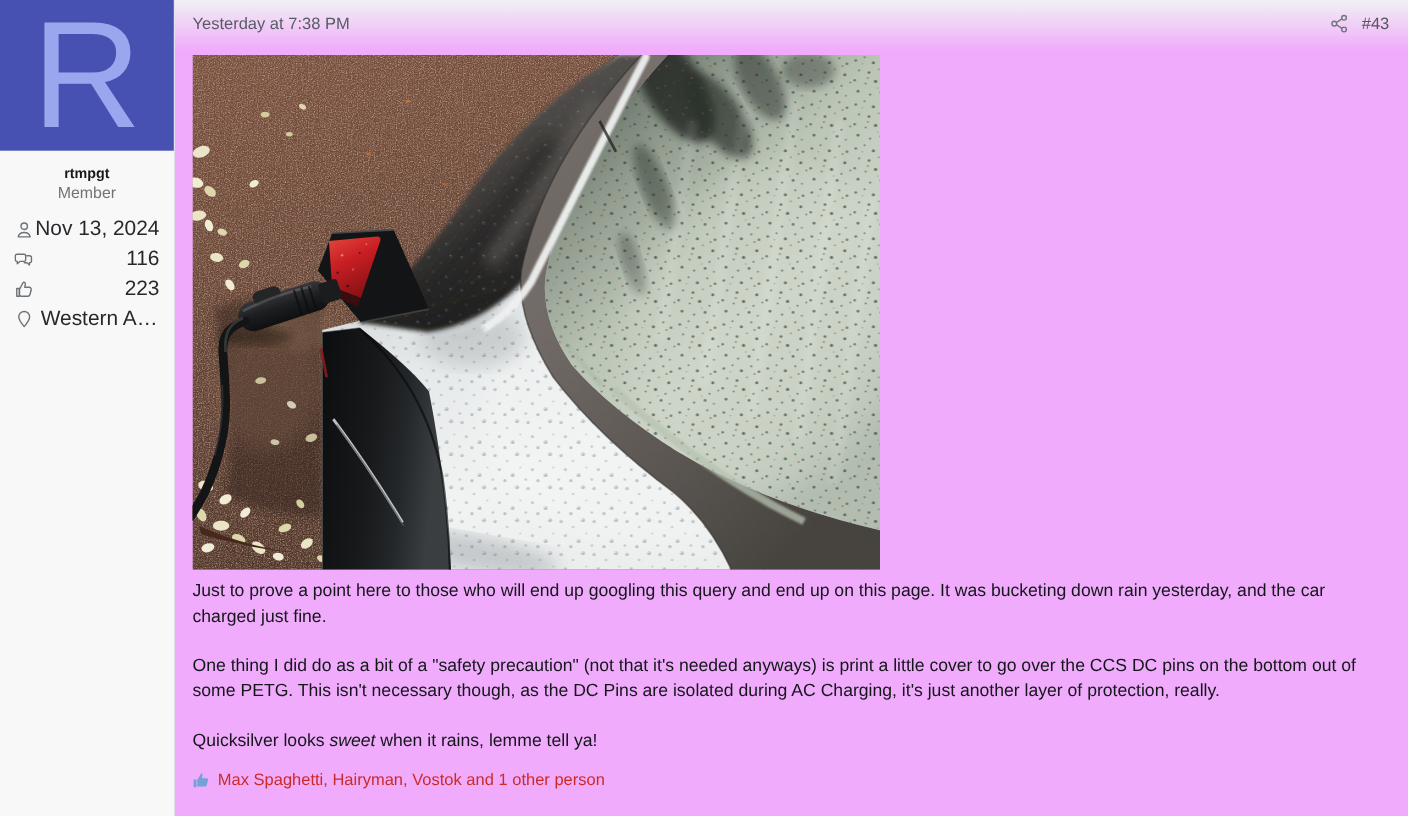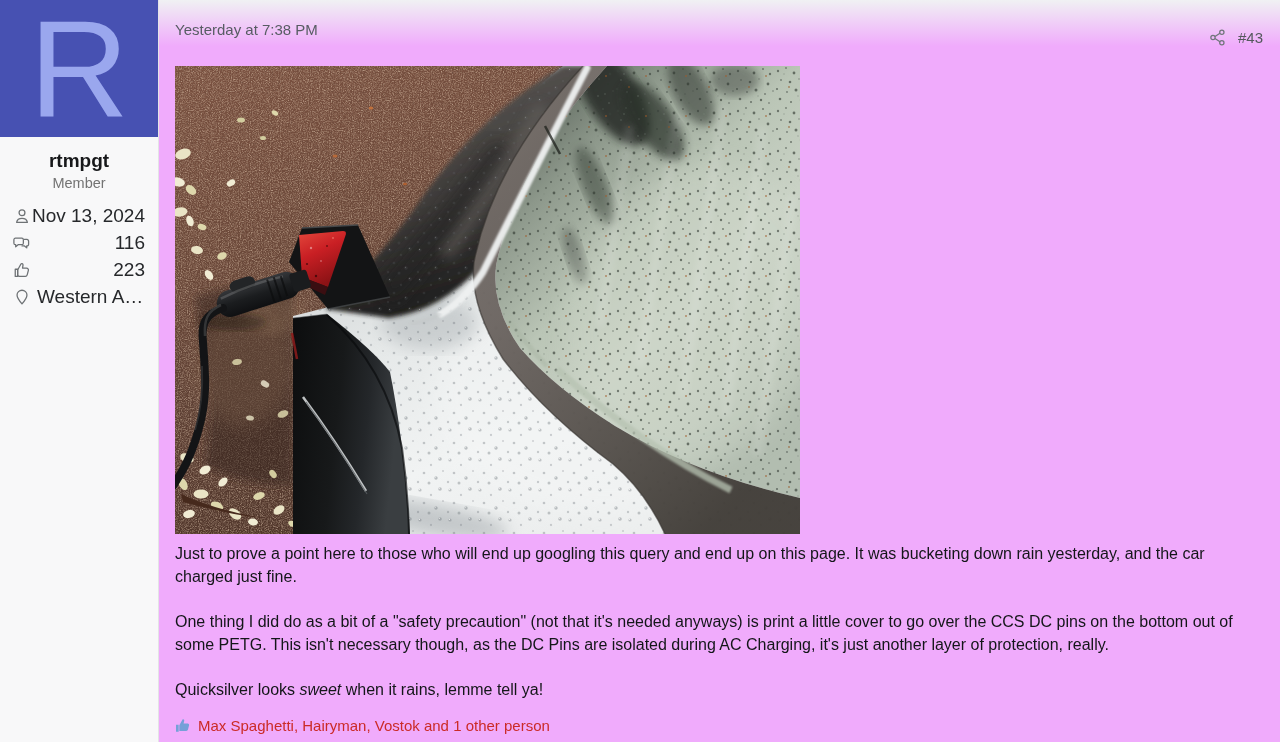--- a/index.html
+++ b/index.html
@@ -4,35 +4,35 @@
 <style>
   * { box-sizing: border-box; margin: 0; padding: 0; }
   html,body { width:1280px; height:742px; overflow:hidden; background:#fff;
     font-family:"Liberation Sans", sans-serif; }
   .page { display:flex; width:1280px; height:742px; }
 
   
   .sidebar { width:159px; flex:0 0 159px; background:#f8f8f9; border-right:1px solid #e3e4e6; }
   .avatar { width:158px; height:137px; background:#4751b2; display:flex; align-items:center; justify-content:center; overflow:hidden; cursor:pointer; }
   .avatar span { font-size:138px; font-weight:300; color:#9aa7ee; line-height:1; transform:translateY(-1px); }
-  .username { margin-top:13px; text-align:center; font-size:19px; font-weight:700; color:#17181a; }
+  .username { margin-top:13px; text-align:center; font-size:13px; font-weight:700; color:#17181a; }
   .role { margin-top:3px; text-align:center; font-size:14.5px; color:#737373; }
   .stats { margin:11px 13px 0 13px; }
   .stat { display:flex; align-items:center; height:27px; }
   .stat svg { width:18px; height:18px; flex:0 0 18px; stroke:#6e7275; fill:none; stroke-width:1.7; stroke-linecap:round; stroke-linejoin:round; }
   .stat .val { margin-left:auto; font-size:19px; color:#26282b; white-space:nowrap; }
   .stat .truncate { max-width:108px; overflow:hidden; text-overflow:ellipsis; }
 
   
   .main { flex:1; position:relative; padding:12px 17px 0 16px; background:#f0abfc; }
   .main::before { content:""; position:absolute; left:0; top:0; right:0; height:46px;
     background:linear-gradient(#f0f1f3, rgba(255,255,255,0)); pointer-events:none; }
   .post-header { position:relative; display:flex; align-items:center; justify-content:space-between; color:#565b61; }
   .timestamp { font-size:15px; color:#575c63; text-decoration:none; cursor:pointer; }
-  .header-right { display:flex; align-items:center; gap:11px;margin-top:16px; }
+  .header-right { display:flex; align-items:center; gap:11px; }
   .header-right svg { width:19px; height:19px; stroke:#70757b; fill:none; stroke-width:1.6; cursor:pointer; }
   .post-number { font-size:15px; color:#54585d; text-decoration:none; cursor:pointer; }
 
   figure.photo { margin:19px 0 9px 0; width:625px; height:468px; }
   figure.photo svg { display:block; }
 
   .post-body { max-width:1065px; position:relative; }
   .post-body p { font-size:16px; line-height:22.5px; color:#141619; margin:0 0 23px 0; }
   .post-body em { font-style:italic; }
 

